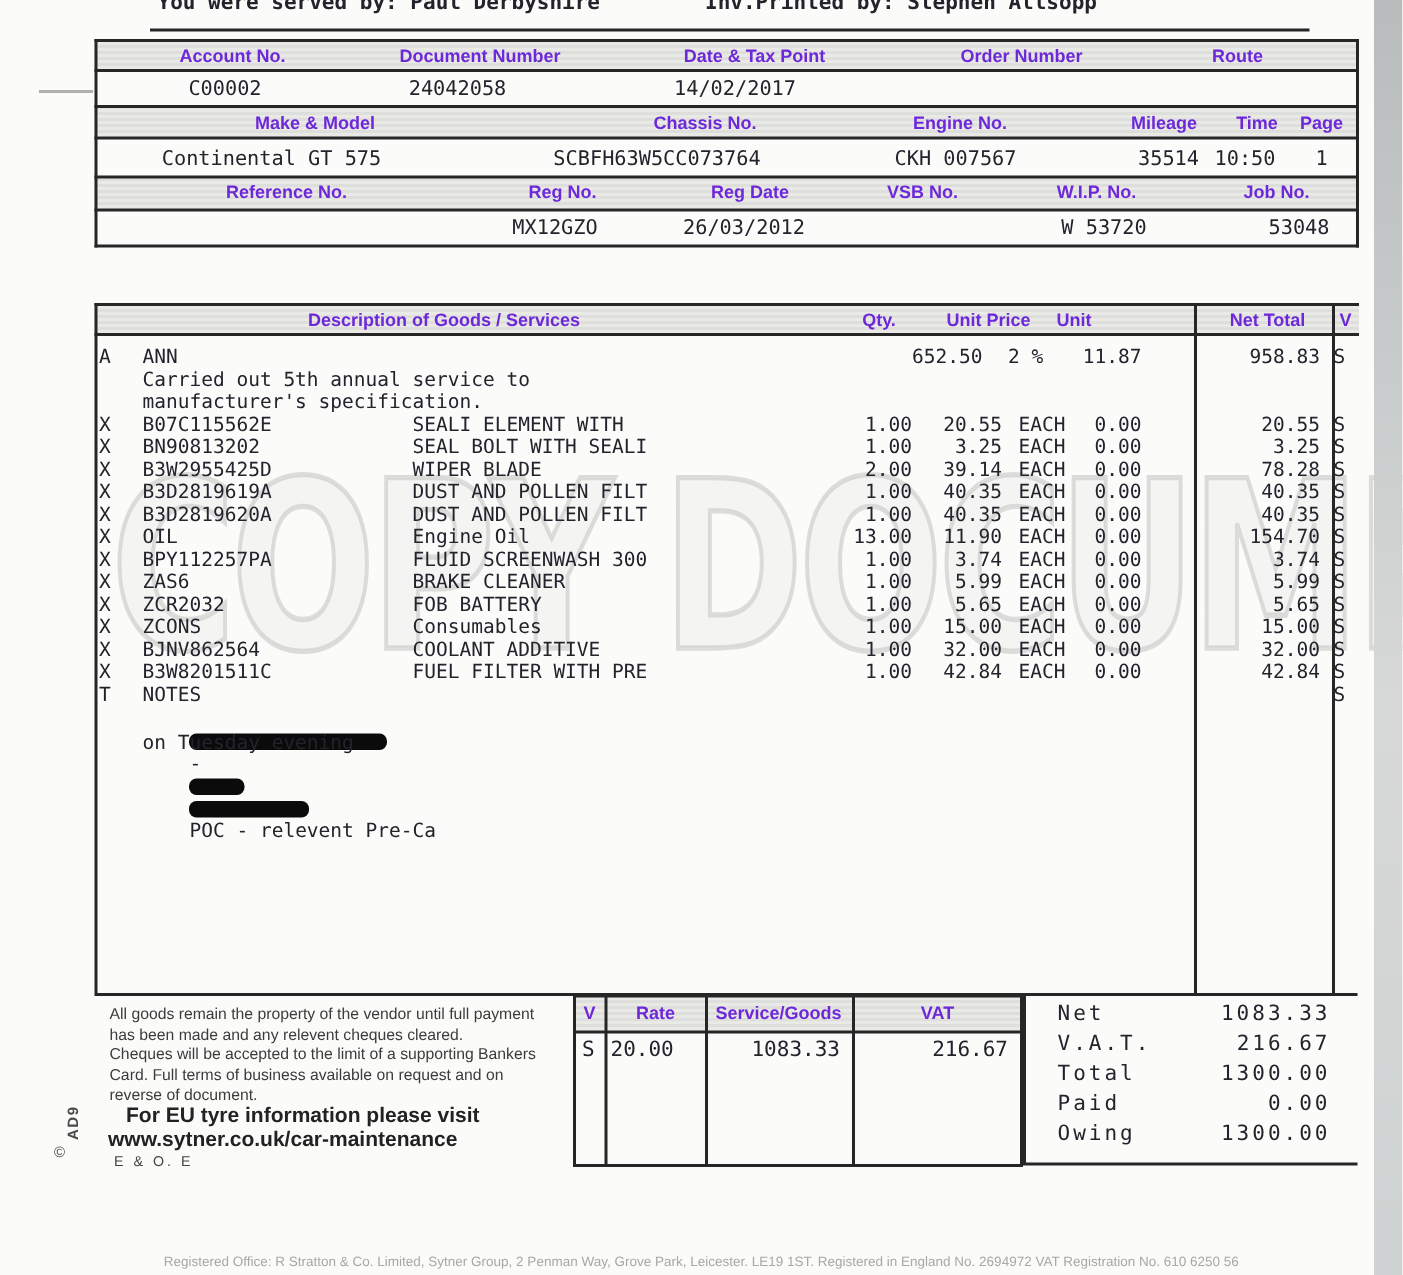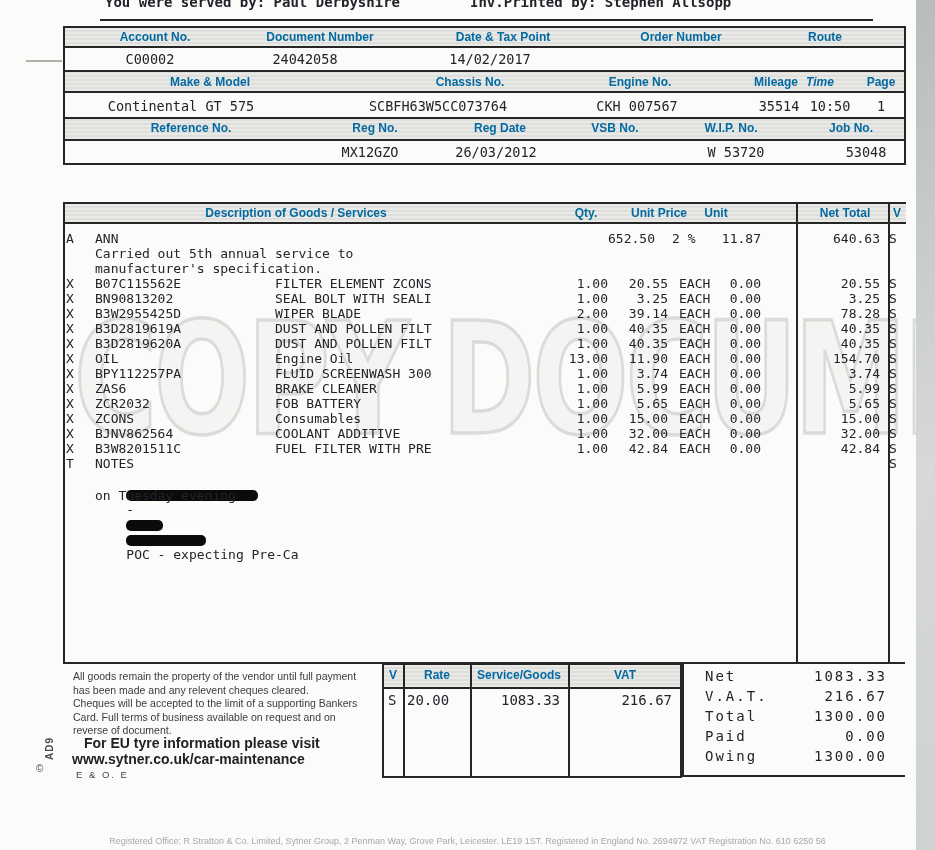--- a/index.html
+++ b/index.html
@@ -4,21 +4,21 @@
 <style>
   html,body{margin:0;padding:0;}
   body{width:935px;height:850px;background:#fbfbfa;position:relative;overflow:hidden;
        font-family:"Liberation Sans",sans-serif;}
   .mono{font-family:"DejaVu Sans Mono",monospace;color:#23232c;}
   .abs{position:absolute;}
   .hline{position:absolute;background:#262626;height:2px;}
   .vline{position:absolute;background:#262626;width:2px;}
   .strip{position:absolute;left:63px;width:843px;
          background:repeating-linear-gradient(0deg,#e9e9e6 0 2px,#dedfdc 2px 4px);}
-  .lbl{position:absolute;transform:translateX(-50%);font-size:12px;font-weight:bold;color:#0369a1;white-space:nowrap;}
+  .lbl{position:absolute;transform:translateX(-50%);font-size:12px;font-weight:bold;color:#6d28d9;white-space:nowrap;}
   .val{position:absolute;transform:translateX(-50%);font-size:13.5px;white-space:nowrap;}
   .cell{position:absolute;font-size:13px;white-space:pre;}
   
   .row{position:absolute;left:0;width:935px;height:15px;}
   .c-code{left:66px;}
   .c-part{left:95px;}
   .c-desc{left:275px;}
   .c-qty{left:540px;width:68px;text-align:right;}
   .c-price{left:600px;width:68px;text-align:right;}
   .c-unit{left:679px;}
@@ -72,21 +72,21 @@
   <span class="lbl" style="left:825px;top:30px;text-align:center;">Route</span>
 
   <span class="val mono" style="left:150px;top:51px;">C00002</span>
   <span class="val mono" style="left:305px;top:51px;text-align:center;">24042058</span>
   <span class="val mono" style="left:490px;top:51px;">14/02/2017</span>
 
   <span class="lbl" style="left:210px;top:75px;">Make &amp; Model</span>
   <span class="lbl" style="left:470px;top:75px;">Chassis No.</span>
   <span class="lbl" style="left:640px;top:75px;">Engine No.</span>
   <span class="lbl" style="left:776px;top:75px;">Mileage</span>
-  <span class="lbl" style="left:820px;top:75px;font-style:italic;">Time</span>
+  <span class="lbl" style="left:838px;top:75px;">Time</span>
   <span class="lbl" style="left:881px;top:75px;">Page</span>
 
   <span class="val mono" style="left:181px;top:98px;">Continental GT 575</span>
   <span class="val mono" style="left:438px;top:98px;">SCBFH63W5CC073764</span>
   <span class="val mono" style="left:637px;top:98px;">CKH 007567</span>
   <span class="val mono" style="left:779px;top:98px;">35514</span>
   <span class="val mono" style="left:830px;top:98px;">10:50</span>
   <span class="val mono" style="left:881px;top:98px;">1</span>
 
   <span class="lbl" style="left:191px;top:121px;">Reference No.</span>
@@ -115,31 +115,31 @@
   <span class="lbl" style="left:716px;top:206px;">Unit</span>
   <span class="lbl" style="left:845px;top:206px;">Net Total</span>
   <span class="lbl" style="left:897px;top:206px;">V</span>
 
   <div class="row mono" style="top:231px;">
     <span class="cell c-code">A</span>
     <span class="cell c-part">ANN</span>
     <span class="cell" style="left:560px;width:95px;text-align:right;">652.50</span>
     <span class="cell" style="left:672px;">2 %</span>
     <span class="cell" style="left:700px;width:61px;text-align:right;">11.87</span>
-    <span class="cell c-net">640.63</span>
+    <span class="cell c-net">958.83</span>
     <span class="cell c-v">S</span>
   </div>
   <span class="cell mono" style="left:95px;top:246px;">Carried out 5th annual service to</span>
   <span class="cell mono" style="left:95px;top:261px;">manufacturer's specification.</span>
 
   <div>
       <div class="row mono" style="top: 276px;">
     <span class="cell c-code">X</span>
     <span class="cell c-part">B07C115562E</span>
-    <span class="cell c-desc">FILTER ELEMENT ZCONS</span>
+    <span class="cell c-desc">SEALI ELEMENT WITH</span>
     <span class="cell c-qty">1.00</span>
     <span class="cell c-price">20.55</span>
     <span class="cell c-unit">EACH</span>
     <span class="cell c-zero">0.00</span>
     <span class="cell c-net">20.55</span>
     <span class="cell c-v">S</span>
   </div>
       <div class="row mono" style="top: 291px;">
     <span class="cell c-code">X</span>
     <span class="cell c-part">BN90813202</span>
@@ -266,21 +266,21 @@
   <div class="row mono" style="top:456px;">
     <span class="cell c-code">T</span>
     <span class="cell c-part">NOTES</span>
     <span class="cell c-v">S</span>
   </div>
   <div class="cell mono" style="left:95px;top:472px;">
     <span class="redact" style="width:132px;"></span>
     <span>-</span>
     <span class="redact" style="width:37px;"></span>
     <span class="redact" style="width:80px;"></span>
-    <span>POC - expecting Pre-Ca</span>
+    <span>POC - relevent Pre-Ca</span>
   </div>
   <span class="cell mono" style="left:95px;top:488px;">on Tuesday evening</span>
 
   <div class="abs" style="left:73px;top:670px;width:310px;">
     <span class="terms-line">All goods remain the property of the vendor until full payment</span>
     <span class="terms-line">has been made and any relevent cheques cleared.</span>
     <span class="terms-line">Cheques will be accepted to the limit of a supporting Bankers</span>
     <span class="terms-line">Card.  Full terms of business available on request and on</span>
     <span class="terms-line">reverse of document.</span>
   </div>

